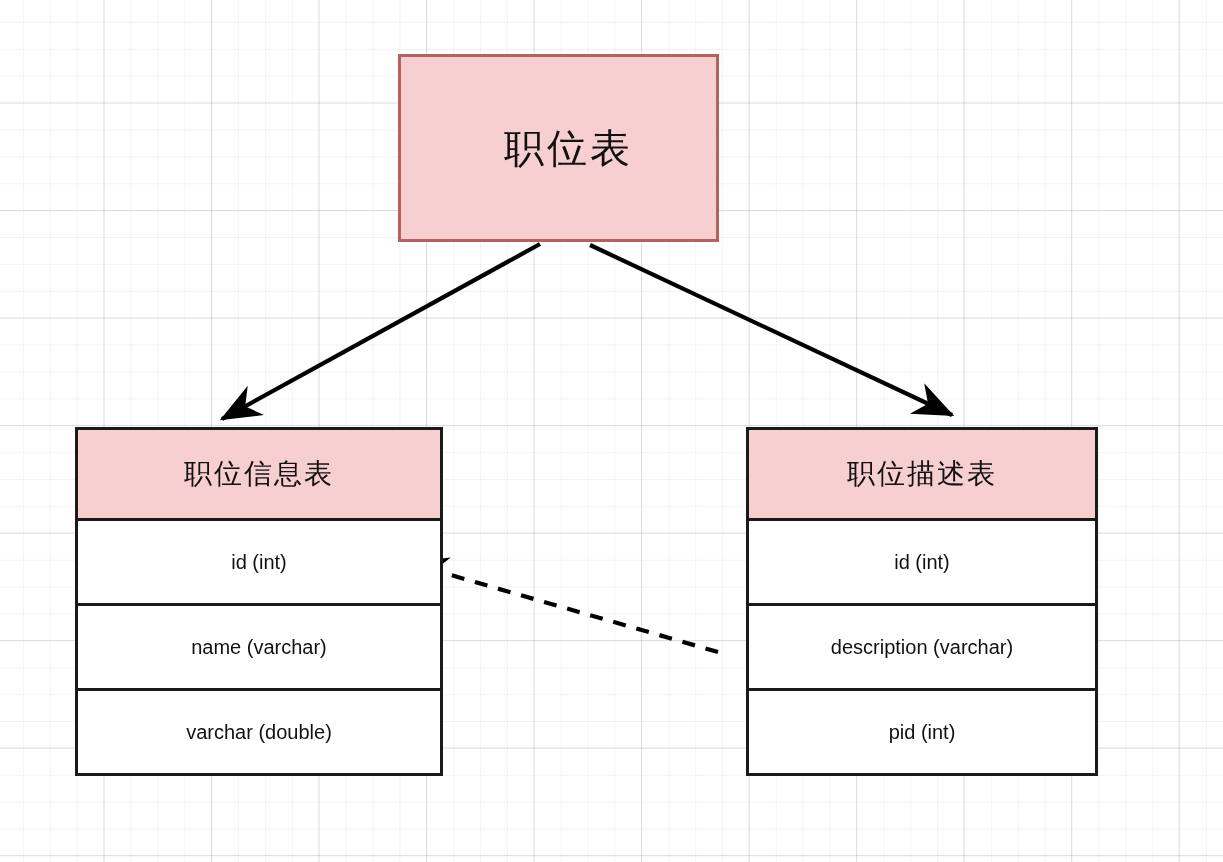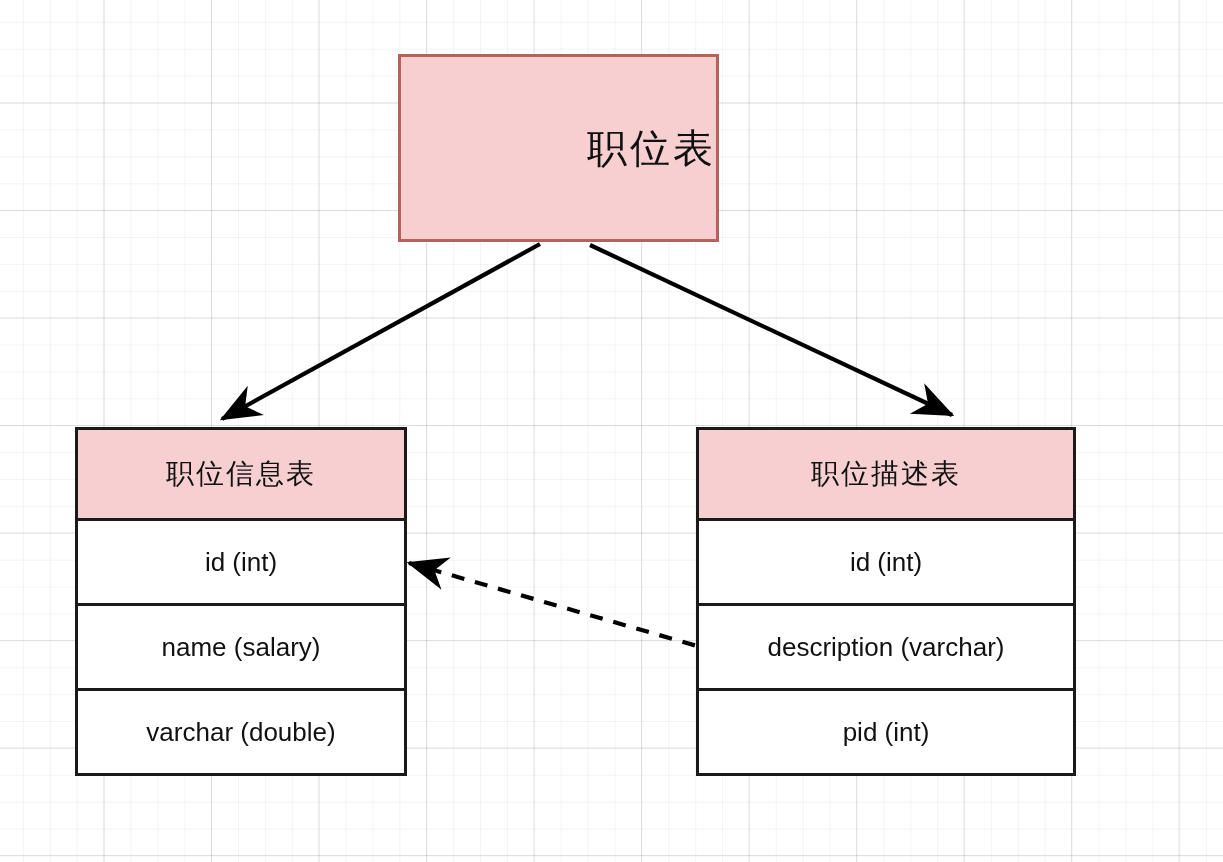--- a/index.html
+++ b/index.html
@@ -47,63 +47,63 @@
     position: absolute;
     left: 398px;
     top: 54px;
     width: 321px;
     height: 188px;
     box-sizing: border-box;
     background: #f7cfd0;
     border: 3px solid #b5615c;
     display: flex;
     align-items: center;
-    justify-content: flex-end;
+    justify-content: center;
     padding-left: 20px;
   }
   .root-box .root-title {
     font-family: "DejaVu Serif", "Liberation Serif", serif;
     font-size: 40px;
     color: #111111;
     letter-spacing: 3px;
     line-height: 1;
   }
 
   
   .entity {
     position: absolute;
     box-sizing: border-box;
     border: 3px solid #1a1a1a;
     background: #ffffff;
     display: flex;
     flex-direction: column;
   }
-  .entity.left  { left: 75px;  top: 427px; width: 332px; height: 349px; }
-  .entity.right { left: 696px; top: 427px; width: 380px; height: 349px; }
+  .entity.left  { left: 75px;  top: 427px; width: 368px; height: 349px; }
+  .entity.right { left: 746px; top: 427px; width: 352px; height: 349px; }
 
   .entity-header {
     flex: 0 0 88px;
     background: #f7cfd0;
     border-bottom: 3px solid #1a1a1a;
     display: flex;
     align-items: center;
     justify-content: center;
     font-family: "DejaVu Serif", "Liberation Serif", serif;
     font-size: 28px;
     color: #111111;
     letter-spacing: 2px;
   }
   .entity-row {
     flex: 1 1 0;
     display: flex;
     align-items: center;
     justify-content: center;
     border-bottom: 3px solid #1a1a1a;
     font-family: "Liberation Sans", "DejaVu Sans", sans-serif;
-    font-size: 26px;
+    font-size: 20px;
     color: #111111;
     background: #ffffff;
     white-space: nowrap;
   }
   .entity-row:last-child { border-bottom: none; }
 </style>
 </head>
 <body>
 
 <div id="canvas">
@@ -122,21 +122,21 @@
     <line x1="718" y1="652" x2="409" y2="563" stroke="#000000" stroke-width="4.2" stroke-dasharray="13 11" marker-end="url(#barb)"></line>
   </svg>
 
   <div class="root-box">
     <span class="root-title">职位表</span>
   </div>
 
   <div class="entity left">
     <div class="entity-header">职位信息表</div>
     <div class="entity-row">id (int)</div>
-    <div class="entity-row">name (salary)</div>
+    <div class="entity-row">name (varchar)</div>
     <div class="entity-row">varchar (double)</div>
   </div>
 
   <div class="entity right">
     <div class="entity-header">职位描述表</div>
     <div class="entity-row">id (int)</div>
     <div class="entity-row">description (varchar)</div>
     <div class="entity-row">pid (int)</div>
   </div>
 

